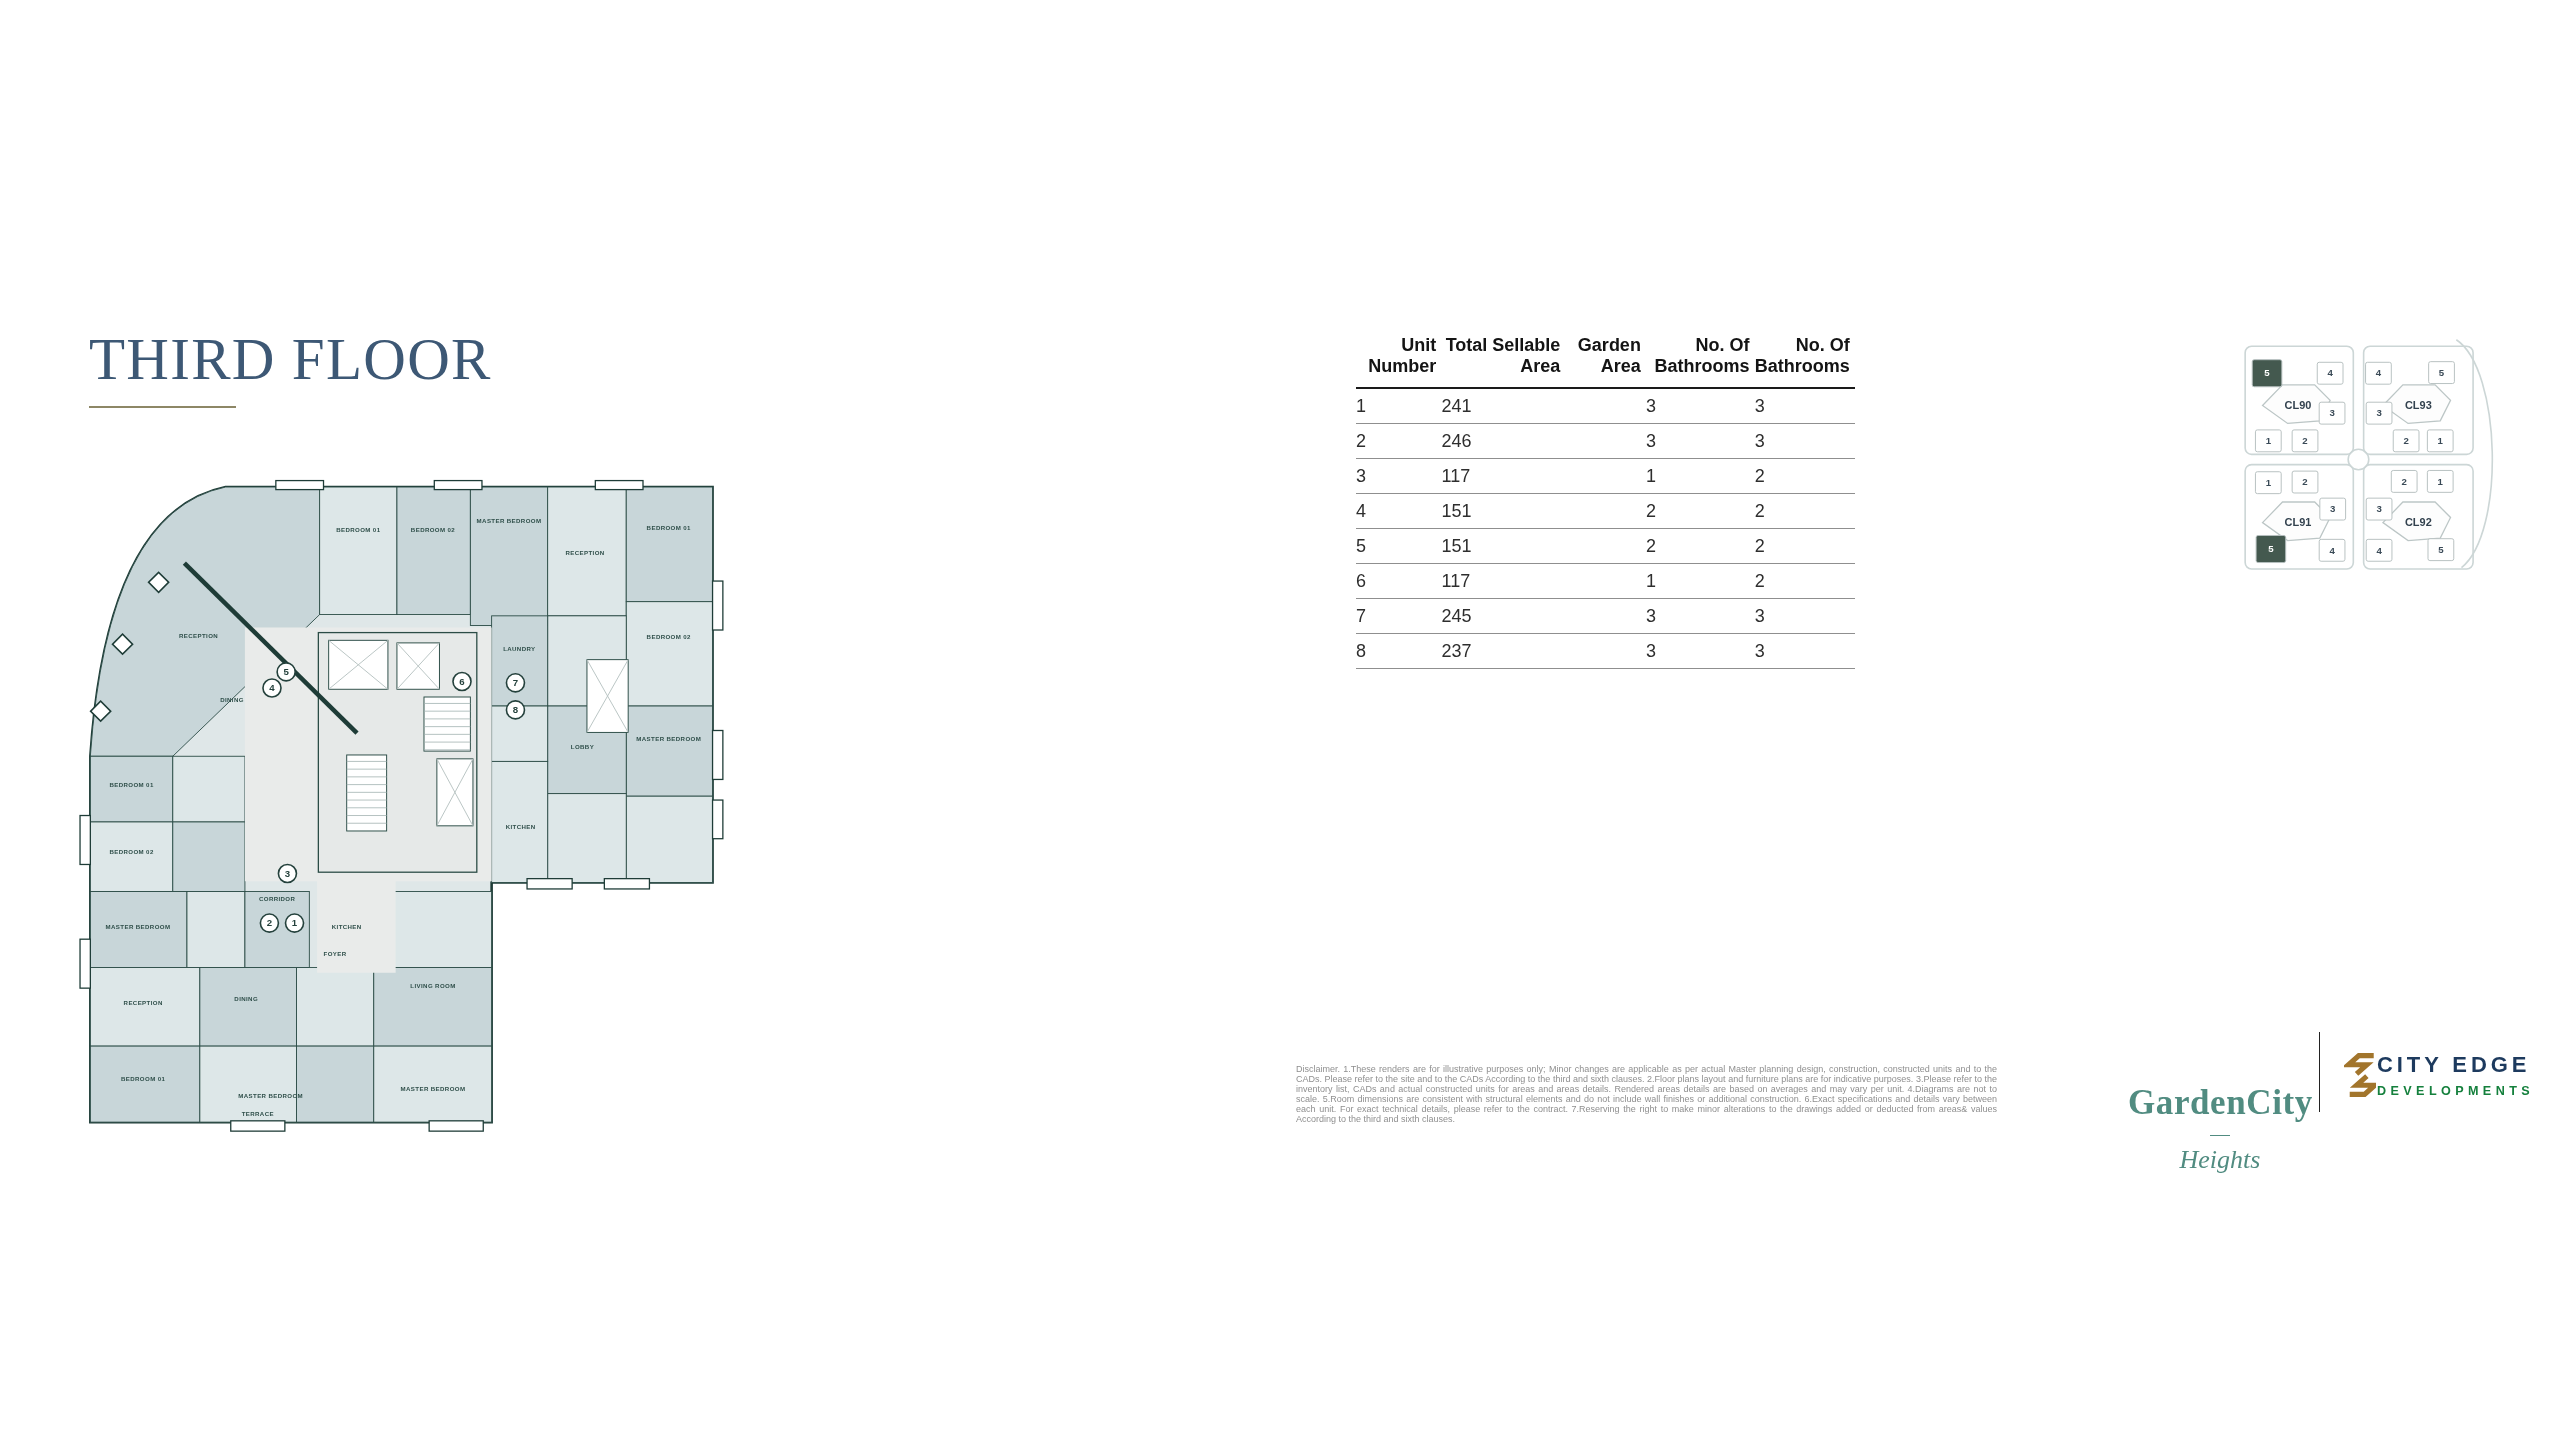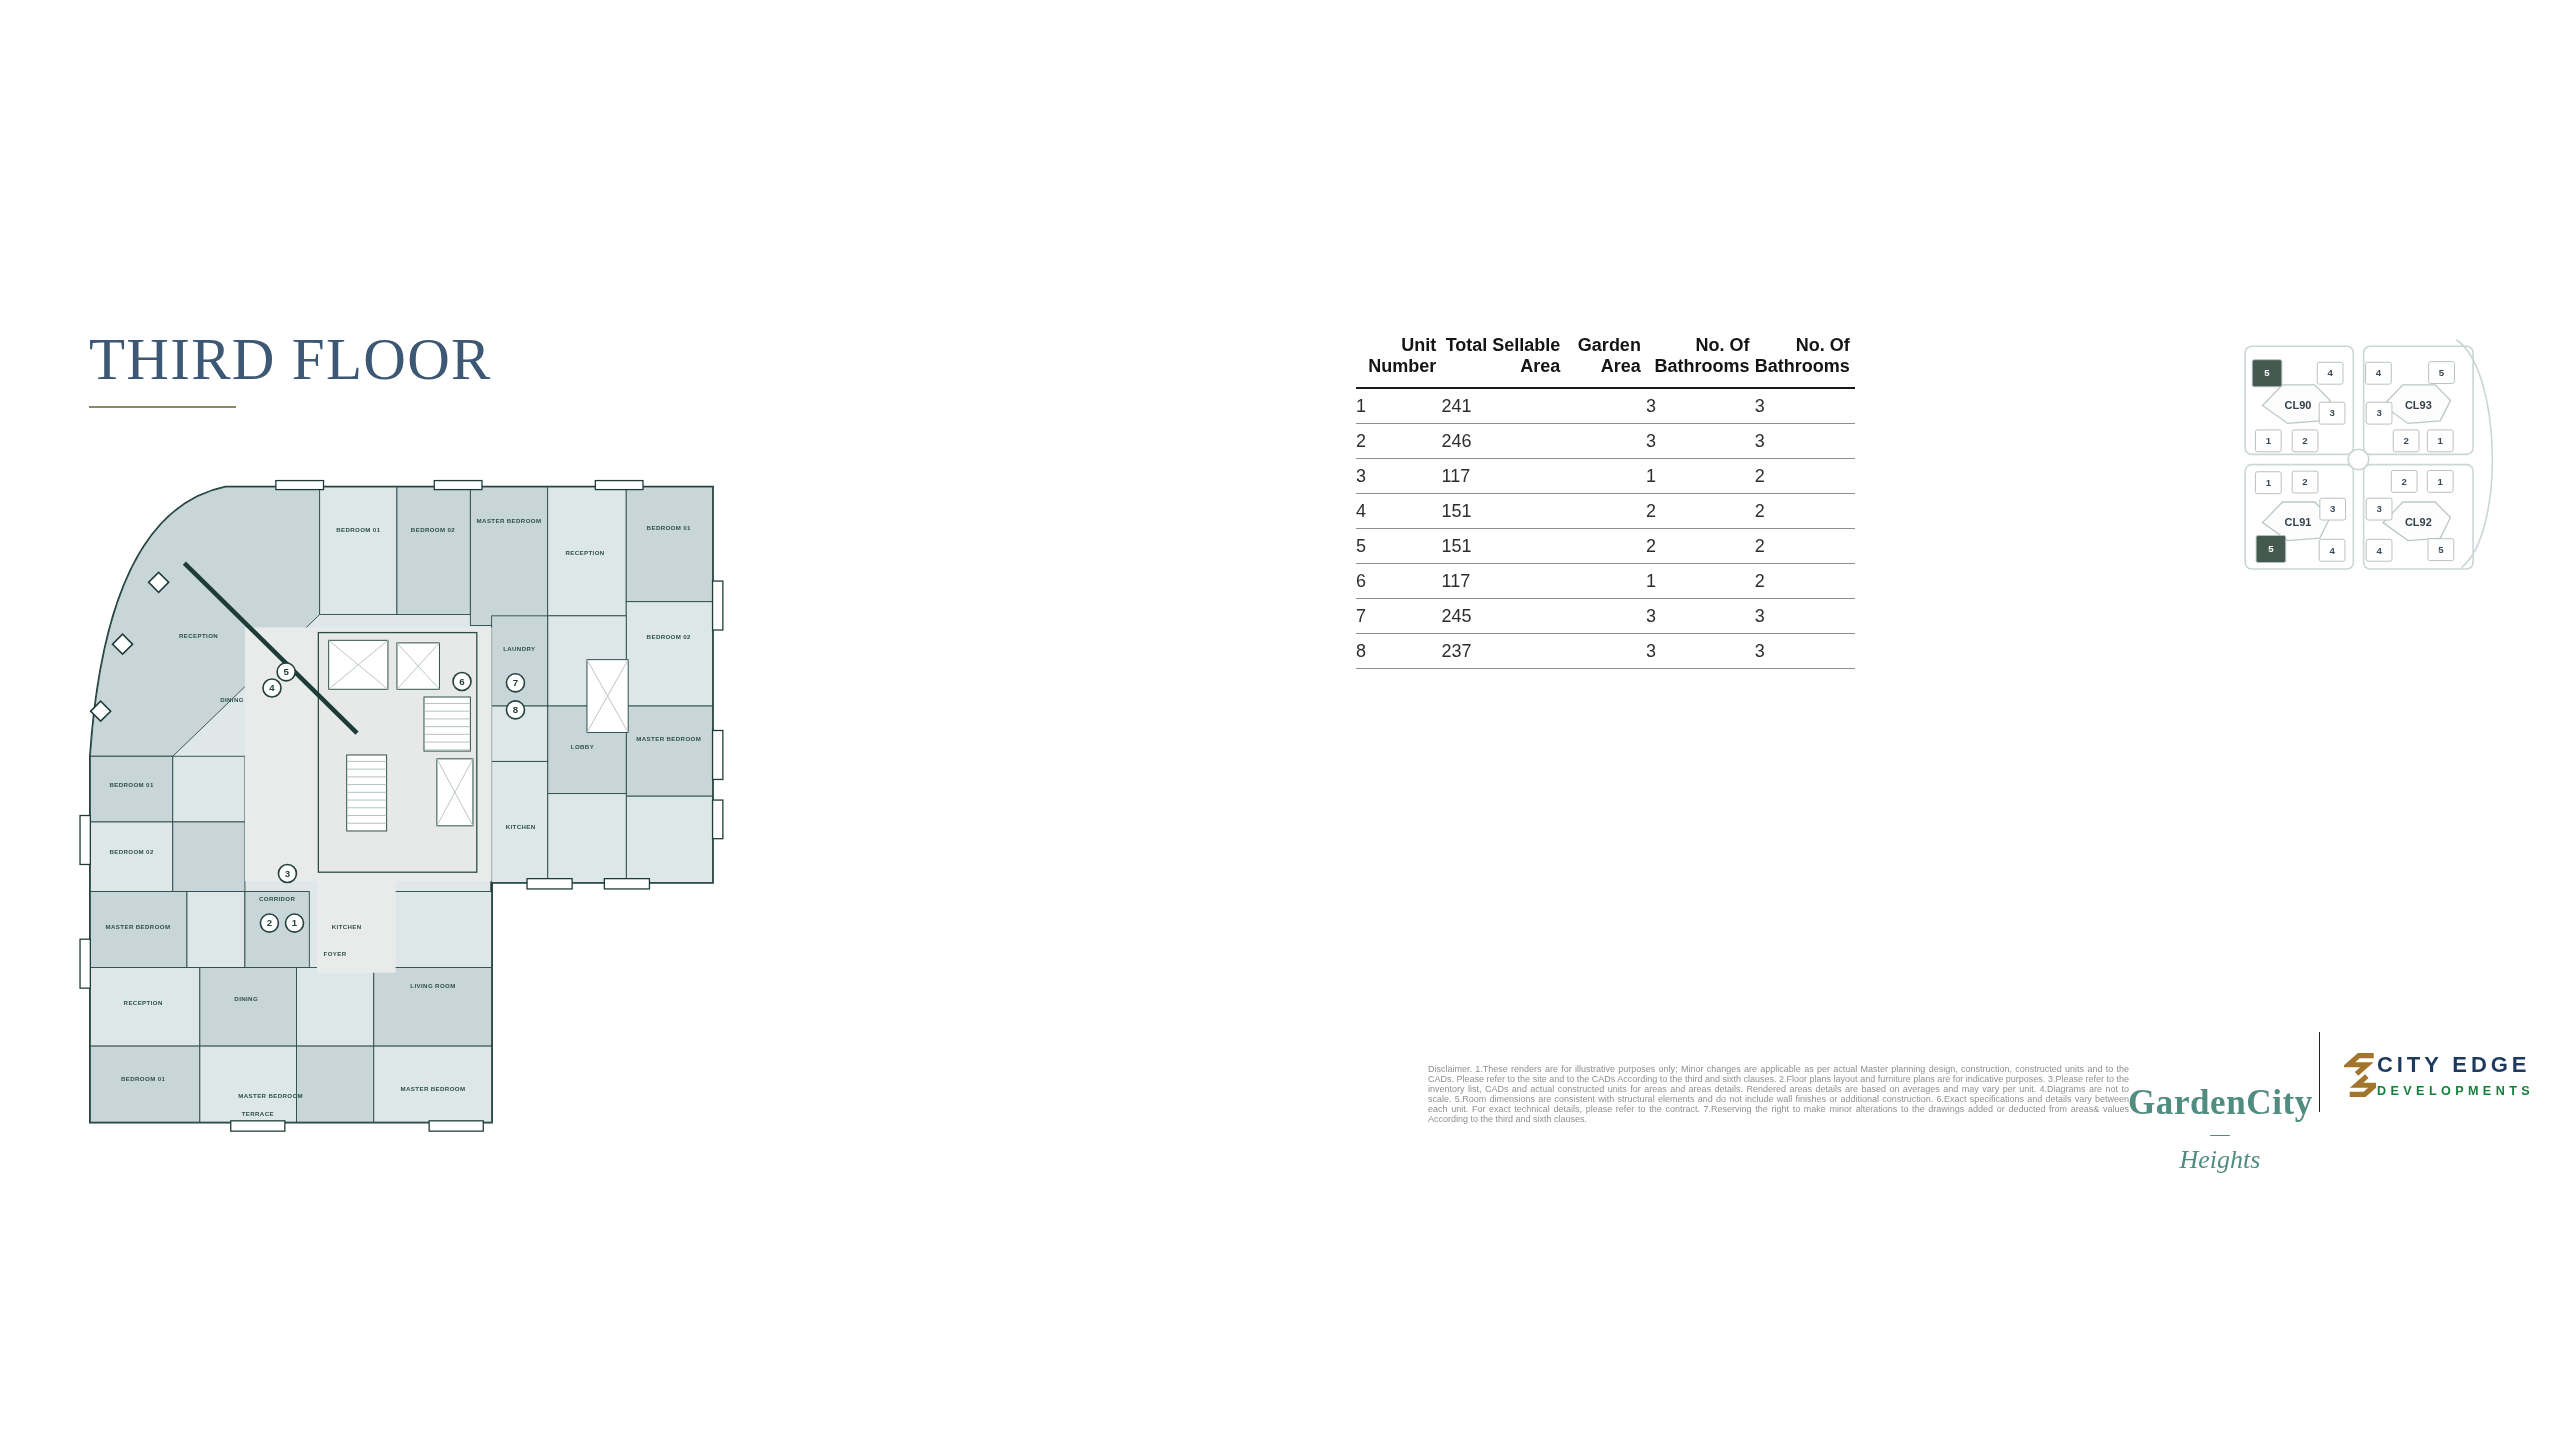--- a/index.html
+++ b/index.html
@@ -29,21 +29,21 @@
                  border-bottom:1.3px solid #8f8f8f;padding:0;font-weight:400;}
 
   
   .site-plan{position:absolute;left:2240px;top:328px;}
   .sp-road{fill:none;stroke:#ccd6d6;stroke-width:2.5;}
   .sp-hex{fill:#fdfdfd;stroke:#bcc6c6;stroke-width:2;}
   .sp-label{font:700 17px "Liberation Sans",sans-serif;fill:#33424f;text-anchor:middle;}
   .sp-num{font:700 15px "Liberation Sans",sans-serif;text-anchor:middle;}
 
   
-  .disclaimer{position:absolute;left:1428px;top:1064px;width:701px;font-size:9px;
+  .disclaimer{position:absolute;left:1296px;top:1064px;width:701px;font-size:9px;
               line-height:10px;color:#8f8f8f;text-align:justify;}
   .brand{position:absolute;left:2117px;top:1083px;width:184px;text-align:center;color:#518c81;
          font-family:"Liberation Serif",serif;margin-left:11px;}
   .brand-name{font-size:35px;font-weight:600;letter-spacing:0.6px;}
   .brand-dash{width:19.3px;height:1.9px;background:#518c81;margin:11.6px auto 9px auto;}
   .brand-sub{font-size:26px;font-style:italic;font-weight:500;}
   .logo-divider{position:absolute;left:2319px;top:1032px;width:1.3px;height:80px;background:#222;}
   .developer{position:absolute;left:2344px;top:1048px;display:flex;align-items:center;gap:1px;}
   .dev-text{display:flex;flex-direction:column;}
   .dev-name{font-size:22px;font-weight:700;letter-spacing:3.9px;color:#1d3a5e;white-space:nowrap;}

